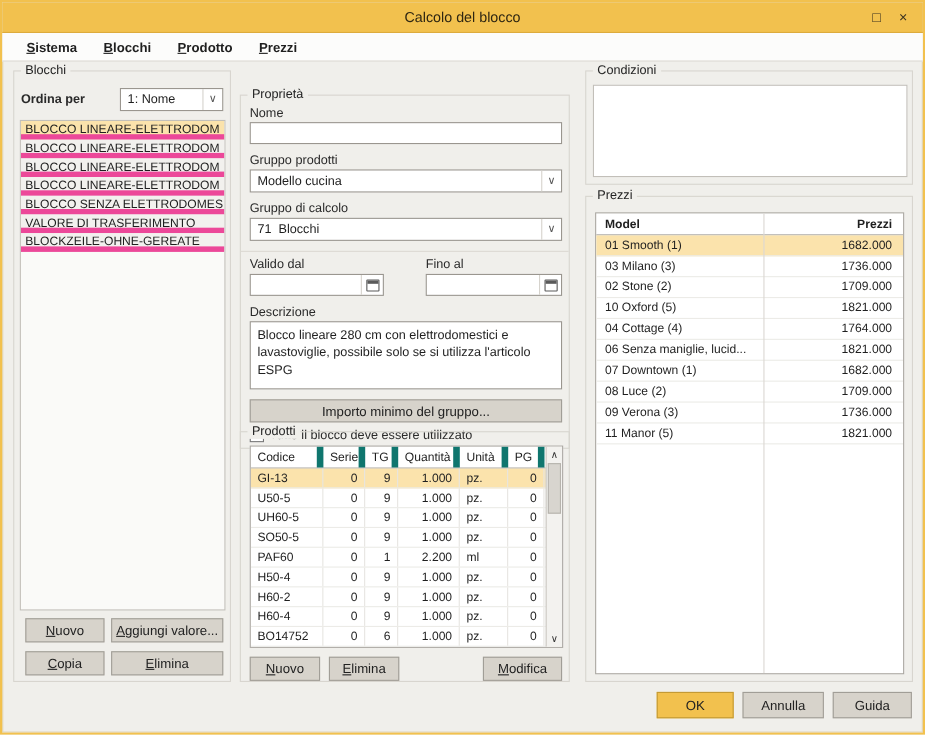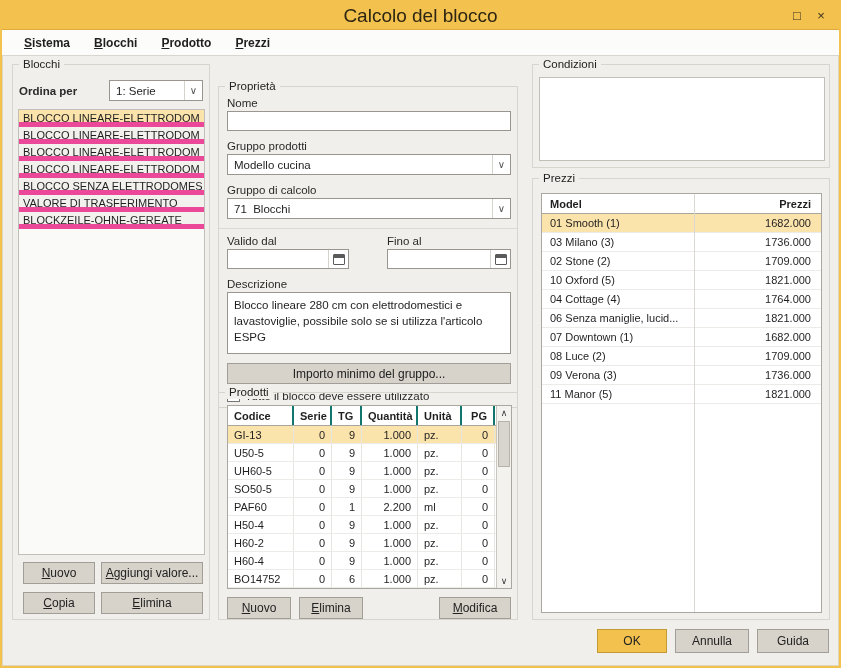--- a/index.html
+++ b/index.html
@@ -17,21 +17,21 @@
   }
 
   
   .titlebar {
     height: 28px;
     background: var(--accent, #f2c14e);
     display: flex; align-items: center; justify-content: center;
     position: relative;
     border-bottom: 1px solid #ddab3c;
   }
-  .title { font-size: 19px; color:#2e2612; }
+  .title { font-size: 13px; color:#2e2612; }
   .win-controls { position:absolute; right:6px; top:0; height:100%; display:flex; align-items:center; }
   .win-btn { width:24px; height:22px; display:flex; align-items:center; justify-content:center;
              font-size:13px; color:#3a3220; cursor:default; }
 
   
   .menubar {
     height: 26px; background:#fcfcfb;
     border-bottom: 1px solid #d9d6d0;
     display:flex; align-items:center; padding-left:10px;
   }
@@ -93,21 +93,21 @@
   }
   .selected { background: var(--selection, #fbe3ac) !important; }
 
   
   .ptable { position:absolute; background:#fff; border:1px solid #aaa7a1; overflow:hidden; }
   .ptable-header, .trow { display:grid; grid-template-columns:66px 38px 30px 56px 44px 33px; }
   .ptable-header { height:20px; line-height:20px; border-bottom:1px solid #a9a6a0; }
   .trow { height:18px; line-height:18px; border-bottom:1px solid #ecebe7; }
   .cell { overflow:hidden; white-space:nowrap; padding:0 6px; font-size:11px;
           border-right:1px solid #e7e5e1; }
-  .ptable-header .cell { font-weight:bold; border-right:2px solid #0f766e; }
+  .ptable-header .cell { font-weight:normal; border-right:6px solid #0f766e; }
   .c1,.c2,.c3,.c5 { text-align:right; }
   .ptable-header .c2, .ptable-header .c3, .ptable-header .c4 { text-align:left; }
 
   
   .vscroll { position:absolute; right:0; top:0; bottom:0; width:15px;
              background:#f3f2ef; border-left:1px solid #c9c6c0;
              display:flex; flex-direction:column; }
   .vs-btn { height:14px; display:flex; align-items:center; justify-content:center;
             font-size:9px; color:#333; }
   .vs-track { flex:1; position:relative; }
@@ -157,21 +157,21 @@
         <span>Prezzi</span>
       </div>
     </div>
 
   <div class="group" style="left:10px; top:62px; width:198px; height:556px;">
     <div class="group-label">Blocchi</div>
 
     <div class="lbl" style="left:6px; top:20px;font-weight:bold;">Ordina per</div>
 
     <div class="combo" style="left:96px; top:15px; width:94px;">
-      <span class="combo-value">1: Serie</span>
+      <span class="combo-value">1: Nome</span>
       <span class="combo-arrow">∨</span>
     </div>
 
     <div class="listbox" style="left:5px; top:44px; width:187px; height:446px;">
         <div class="list-item selected">BLOCCO LINEARE-ELETTRODOM</div>
         <div class="list-item">BLOCCO LINEARE-ELETTRODOM</div>
         <div class="list-item">BLOCCO LINEARE-ELETTRODOM</div>
         <div class="list-item">BLOCCO LINEARE-ELETTRODOM</div>
         <div class="list-item">BLOCCO SENZA ELETTRODOMES</div>
         <div class="list-item">VALORE DI TRASFERIMENTO</div>

